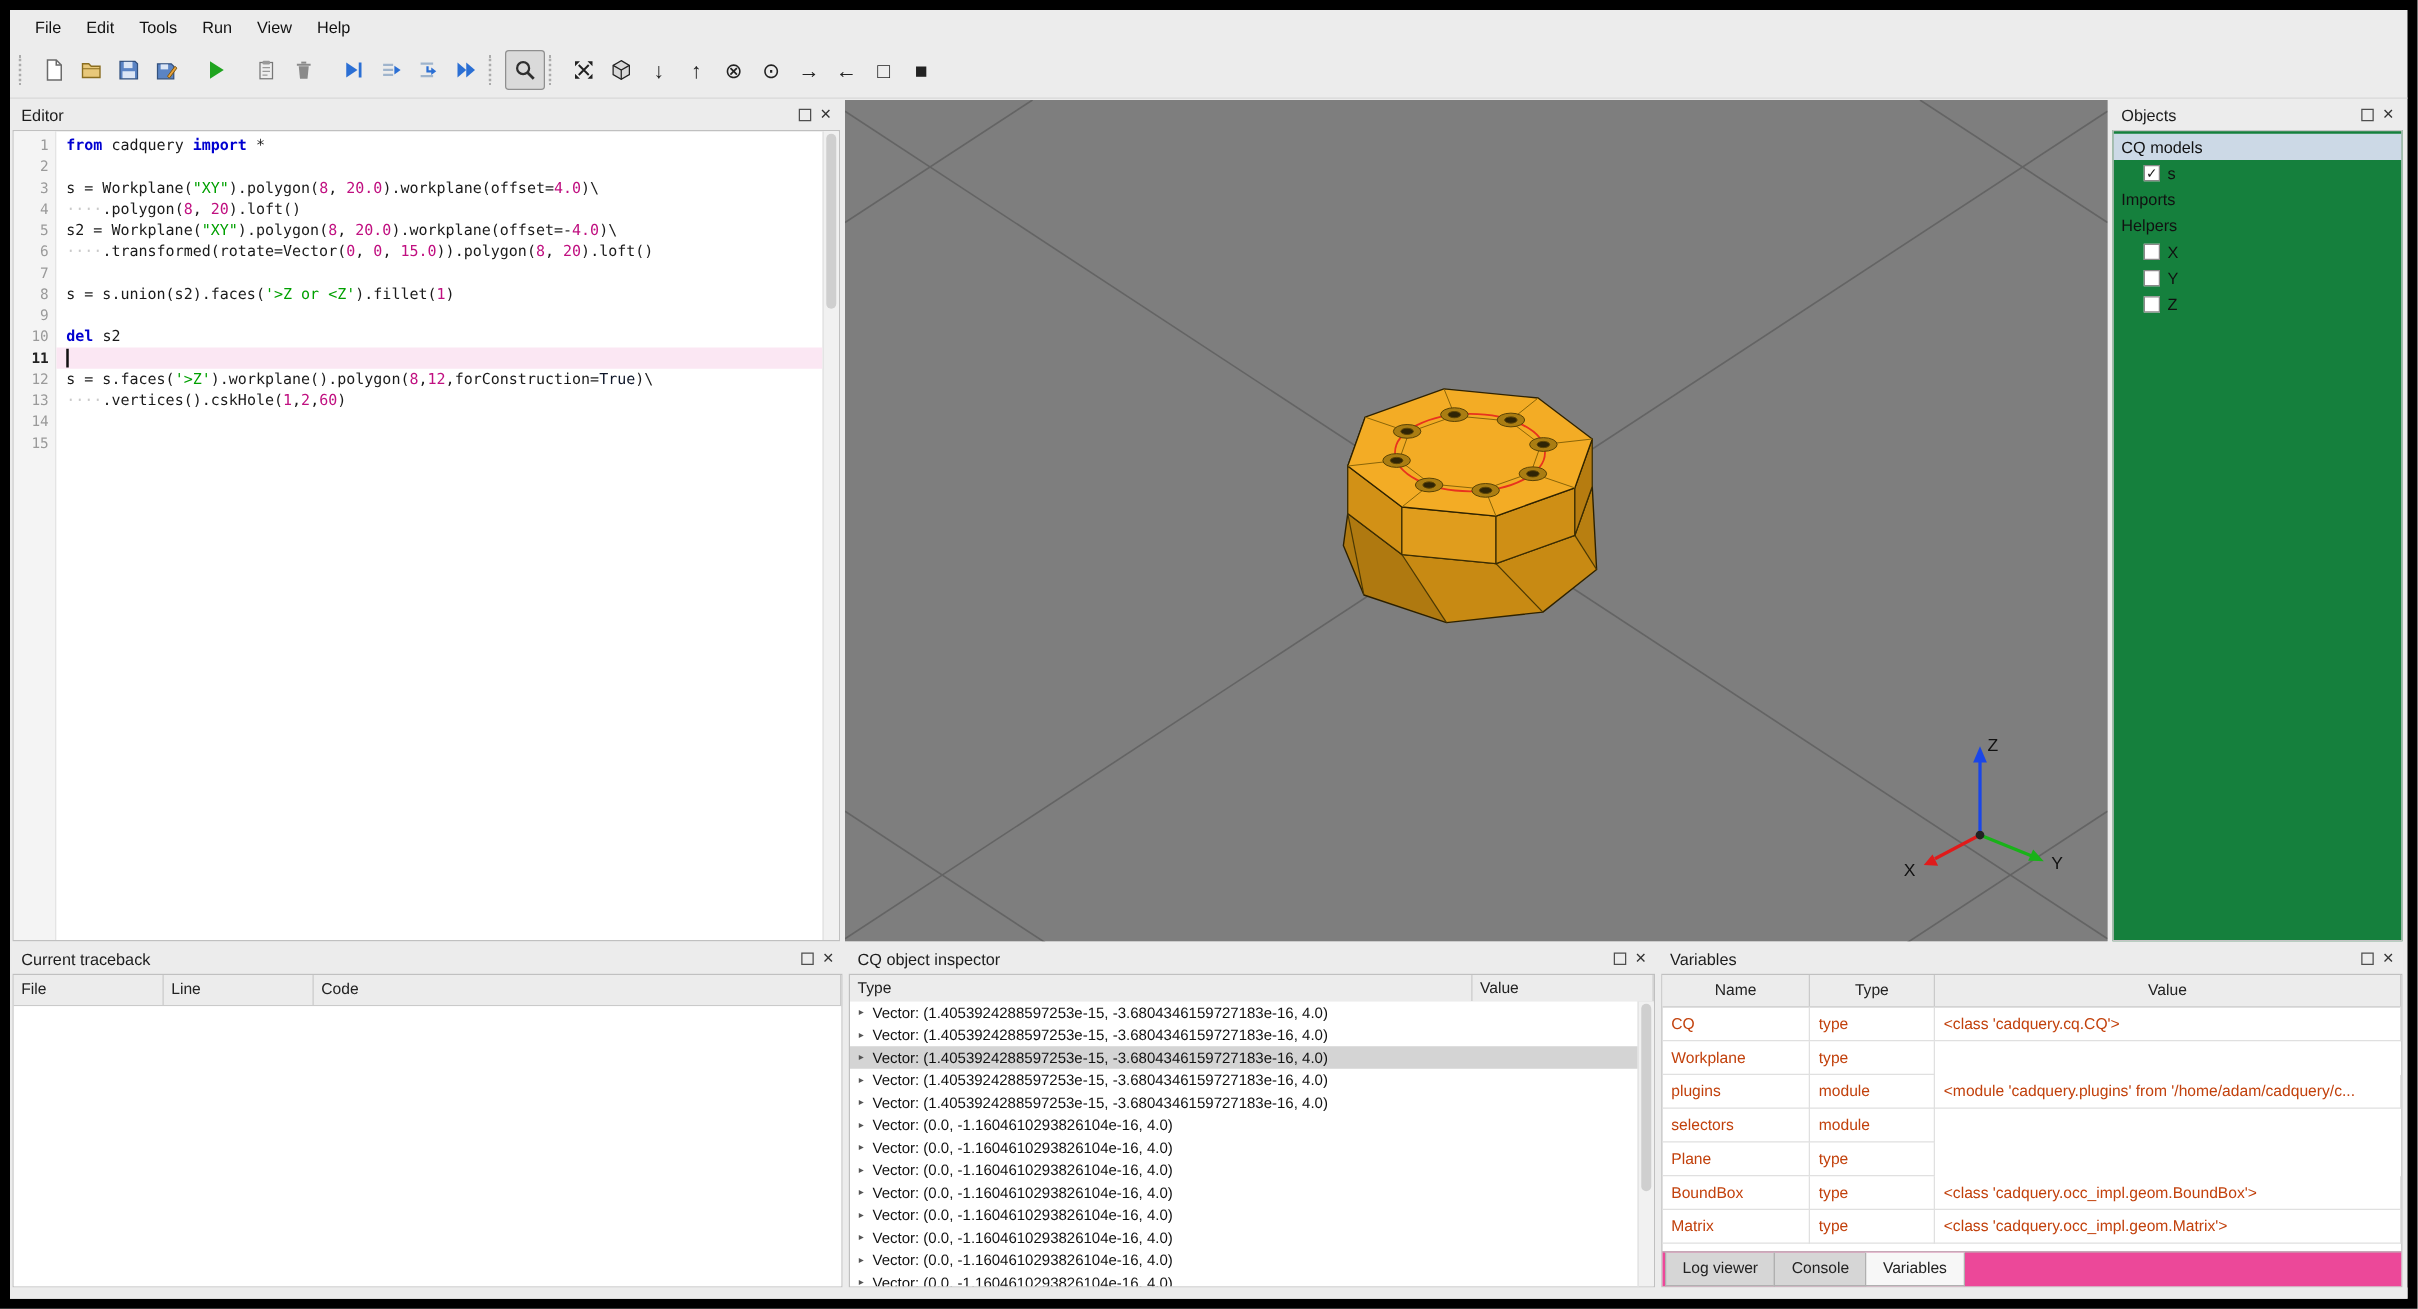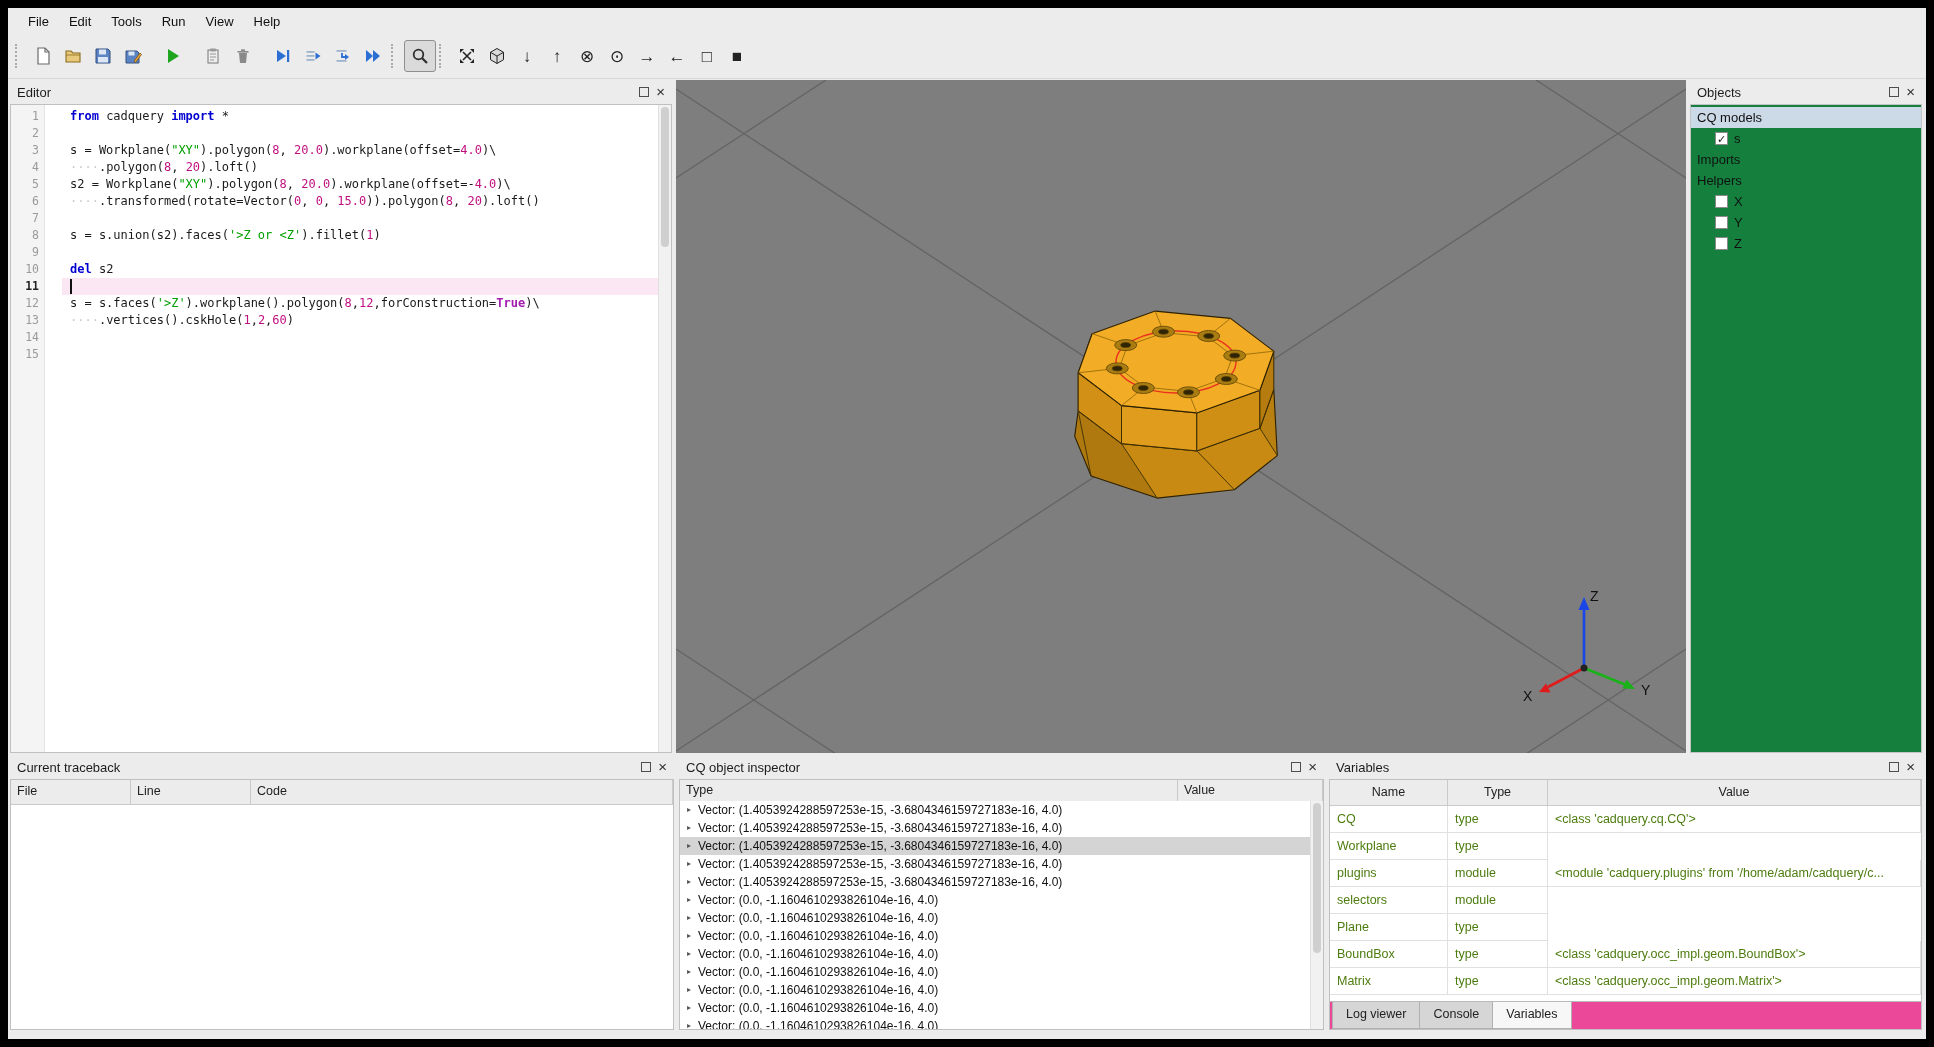--- a/index.html
+++ b/index.html
@@ -33,27 +33,27 @@
   
   .editor-panel{left:2px;width:662px;height:673px;}
   .editor-body{position:absolute;top:24px;left:0;right:0;bottom:0;background:#fff;
                border:1px solid #c0c0c0;display:flex;
                font-family:"DejaVu Sans Mono",monospace;font-size:12px;}
   .gutter{width:34px;background:#f4f4f4;border-right:1px solid #e4e4e4;color:#9a9a9a;
           text-align:right;padding:3px 5px 0 0;box-sizing:border-box;flex:none;}
   .gutter-line{height:17px;line-height:17px;font-size:11.5px;}
   .gutter-line.cur{color:#222;font-weight:bold;}
   .code{flex:1;padding-top:3px;position:relative;overflow:hidden;}
-  .code-line{height:17px;line-height:17px;white-space:pre;padding-left:8px;position:relative;color:#1a1a1a;margin-left:17px;}
+  .code-line{height:17px;line-height:17px;white-space:pre;padding-left:8px;position:relative;color:#1a1a1a;}
   .code-line.current{background:#fbe7f3;}
   .caret{position:absolute;left:8px;top:1px;width:1.5px;height:15px;background:#111;}
   .seg-kw{color:#0000d0;font-weight:bold;}
   .seg-st{color:#00a000;}
   .seg-nu{color:#c01080;}
-  .seg-bi{color:#a21caf;font-weight:bold;}
+  .seg-bi{color:#0f172a;font-weight:normal;}
   .seg-ws{color:#c9c9c9;}
   .ed-scroll{width:12px;background:#f1f1f1;border-left:1px solid #e0e0e0;flex:none;}
   .ed-thumb{margin:2px 2px;height:140px;background:#cfcfcf;border-radius:5px;}
 
   
   .viewport{left:668px;width:1010px;height:673px;background:#7e7e7e;}
 
   
   .objects-panel{left:1682px;width:232px;height:673px;}
   .objects-body{position:absolute;top:24px;left:0;right:0;bottom:0;background:#15803d;
@@ -78,21 +78,21 @@
   .insp-body{position:absolute;top:46px;left:1px;right:13px;bottom:1px;overflow:hidden;background:#fff;}
   .insp-row{height:18px;line-height:18px;font-size:12px;display:flex;align-items:center;padding-left:4px;gap:4px;color:#111;}
   .insp-row.sel{background:#d4d4d4;}
   .insp-arrow{color:#555;font-size:8px;width:10px;text-align:center;flex:none;}
   .insp-scroll{position:absolute;top:46px;right:1px;bottom:1px;width:12px;background:#f1f1f1;border-left:1px solid #e0e0e0;}
   .insp-thumb{margin:2px 2px;height:150px;background:#cfcfcf;border-radius:5px;}
 
   .var-head{display:grid;grid-template-columns:118px 100px 1fr;height:25px;background:#ececec;border-bottom:1px solid #cacaca;}
   .var-head .hcell{font-size:12.5px;color:#222;padding:5px 6px;text-align:center;border-right:1px solid #cacaca;}
   .var-row{display:grid;grid-template-columns:118px 100px 1fr;height:27px;}
-  .var-cell{font-size:12.5px;color:#4d7c0f;padding:6px 7px 0 7px;border-right:1px solid #e0e0e0;
+  .var-cell{font-size:12.5px;color:#c2410c;padding:6px 7px 0 7px;border-right:1px solid #e0e0e0;
             border-bottom:1px solid #e0e0e0;white-space:nowrap;overflow:hidden;box-sizing:border-box;}
   .var-tabs{position:absolute;bottom:0;left:0;right:0;height:27px;display:flex;background:#ec4899;
             border-top:1px solid #b9b9b9;padding-left:2px;align-items:stretch;}
   .var-tab{padding:5px 13px 0 13px;font-size:12.5px;color:#222;border:1px solid #b0b0b0;border-top:none;
            background:#d6d6d6;margin-right:-1px;}
   .var-tab.active{background:#f7f7f7;}
 </style>
 </head>
 <body>
 

